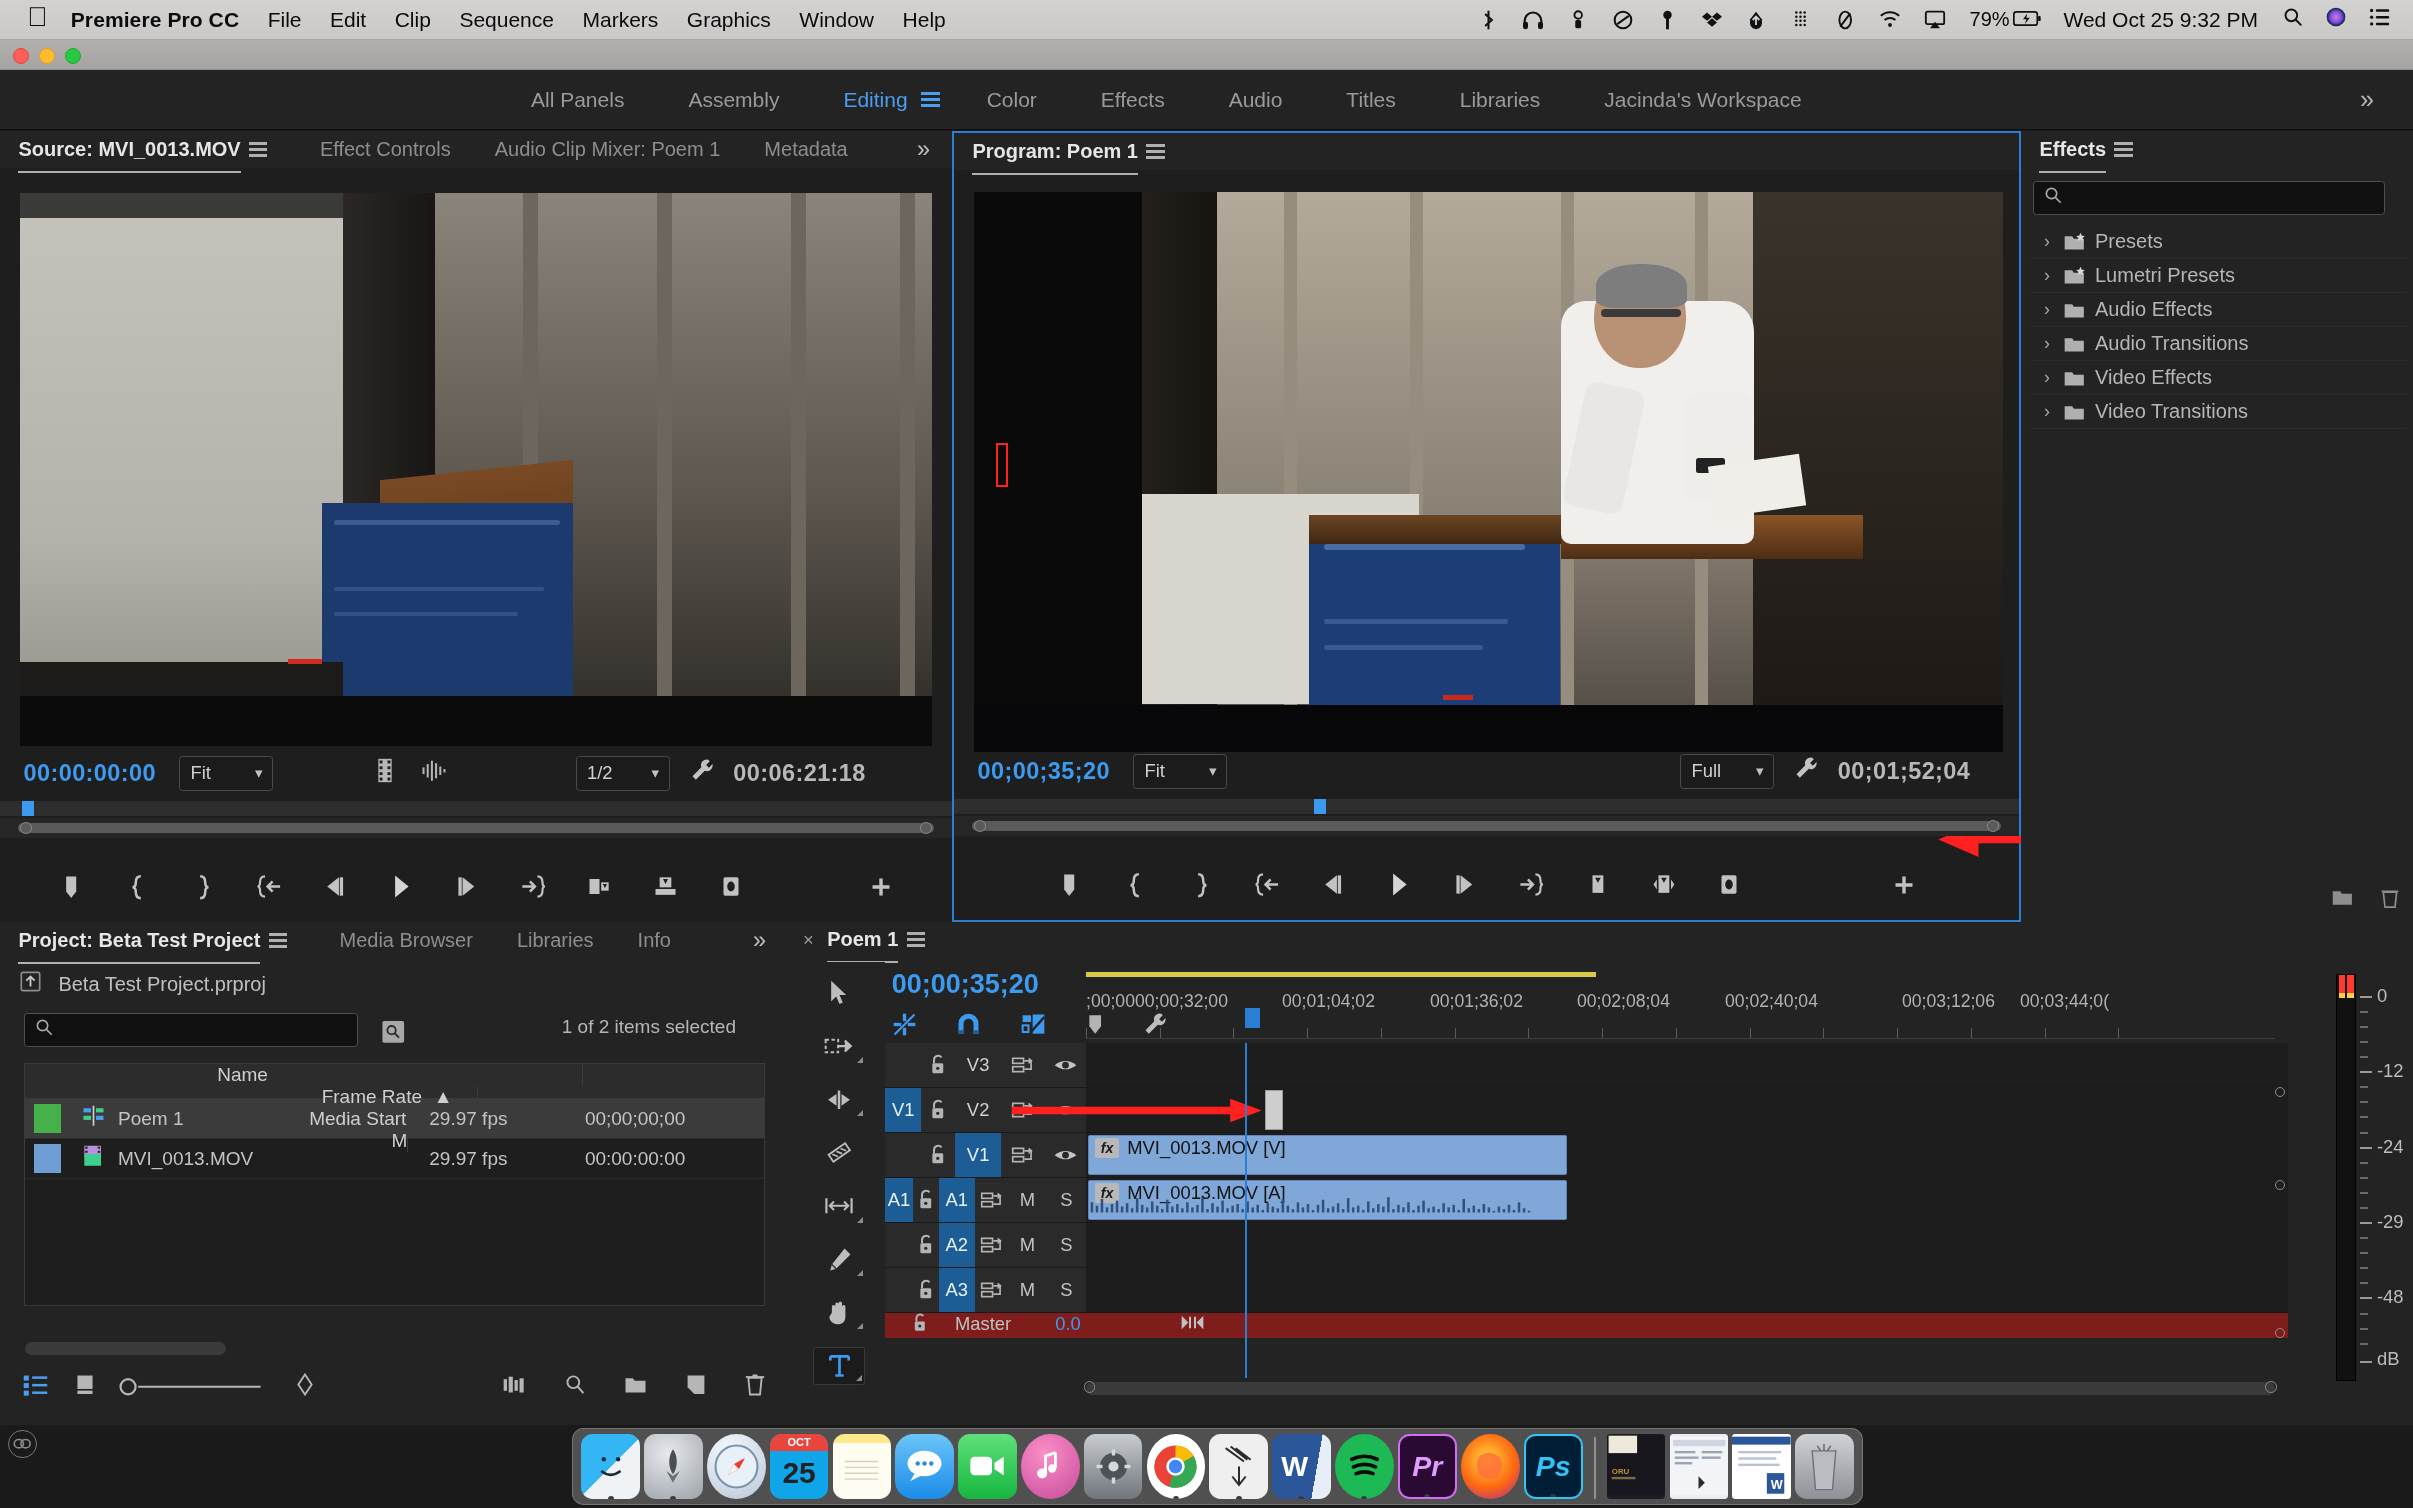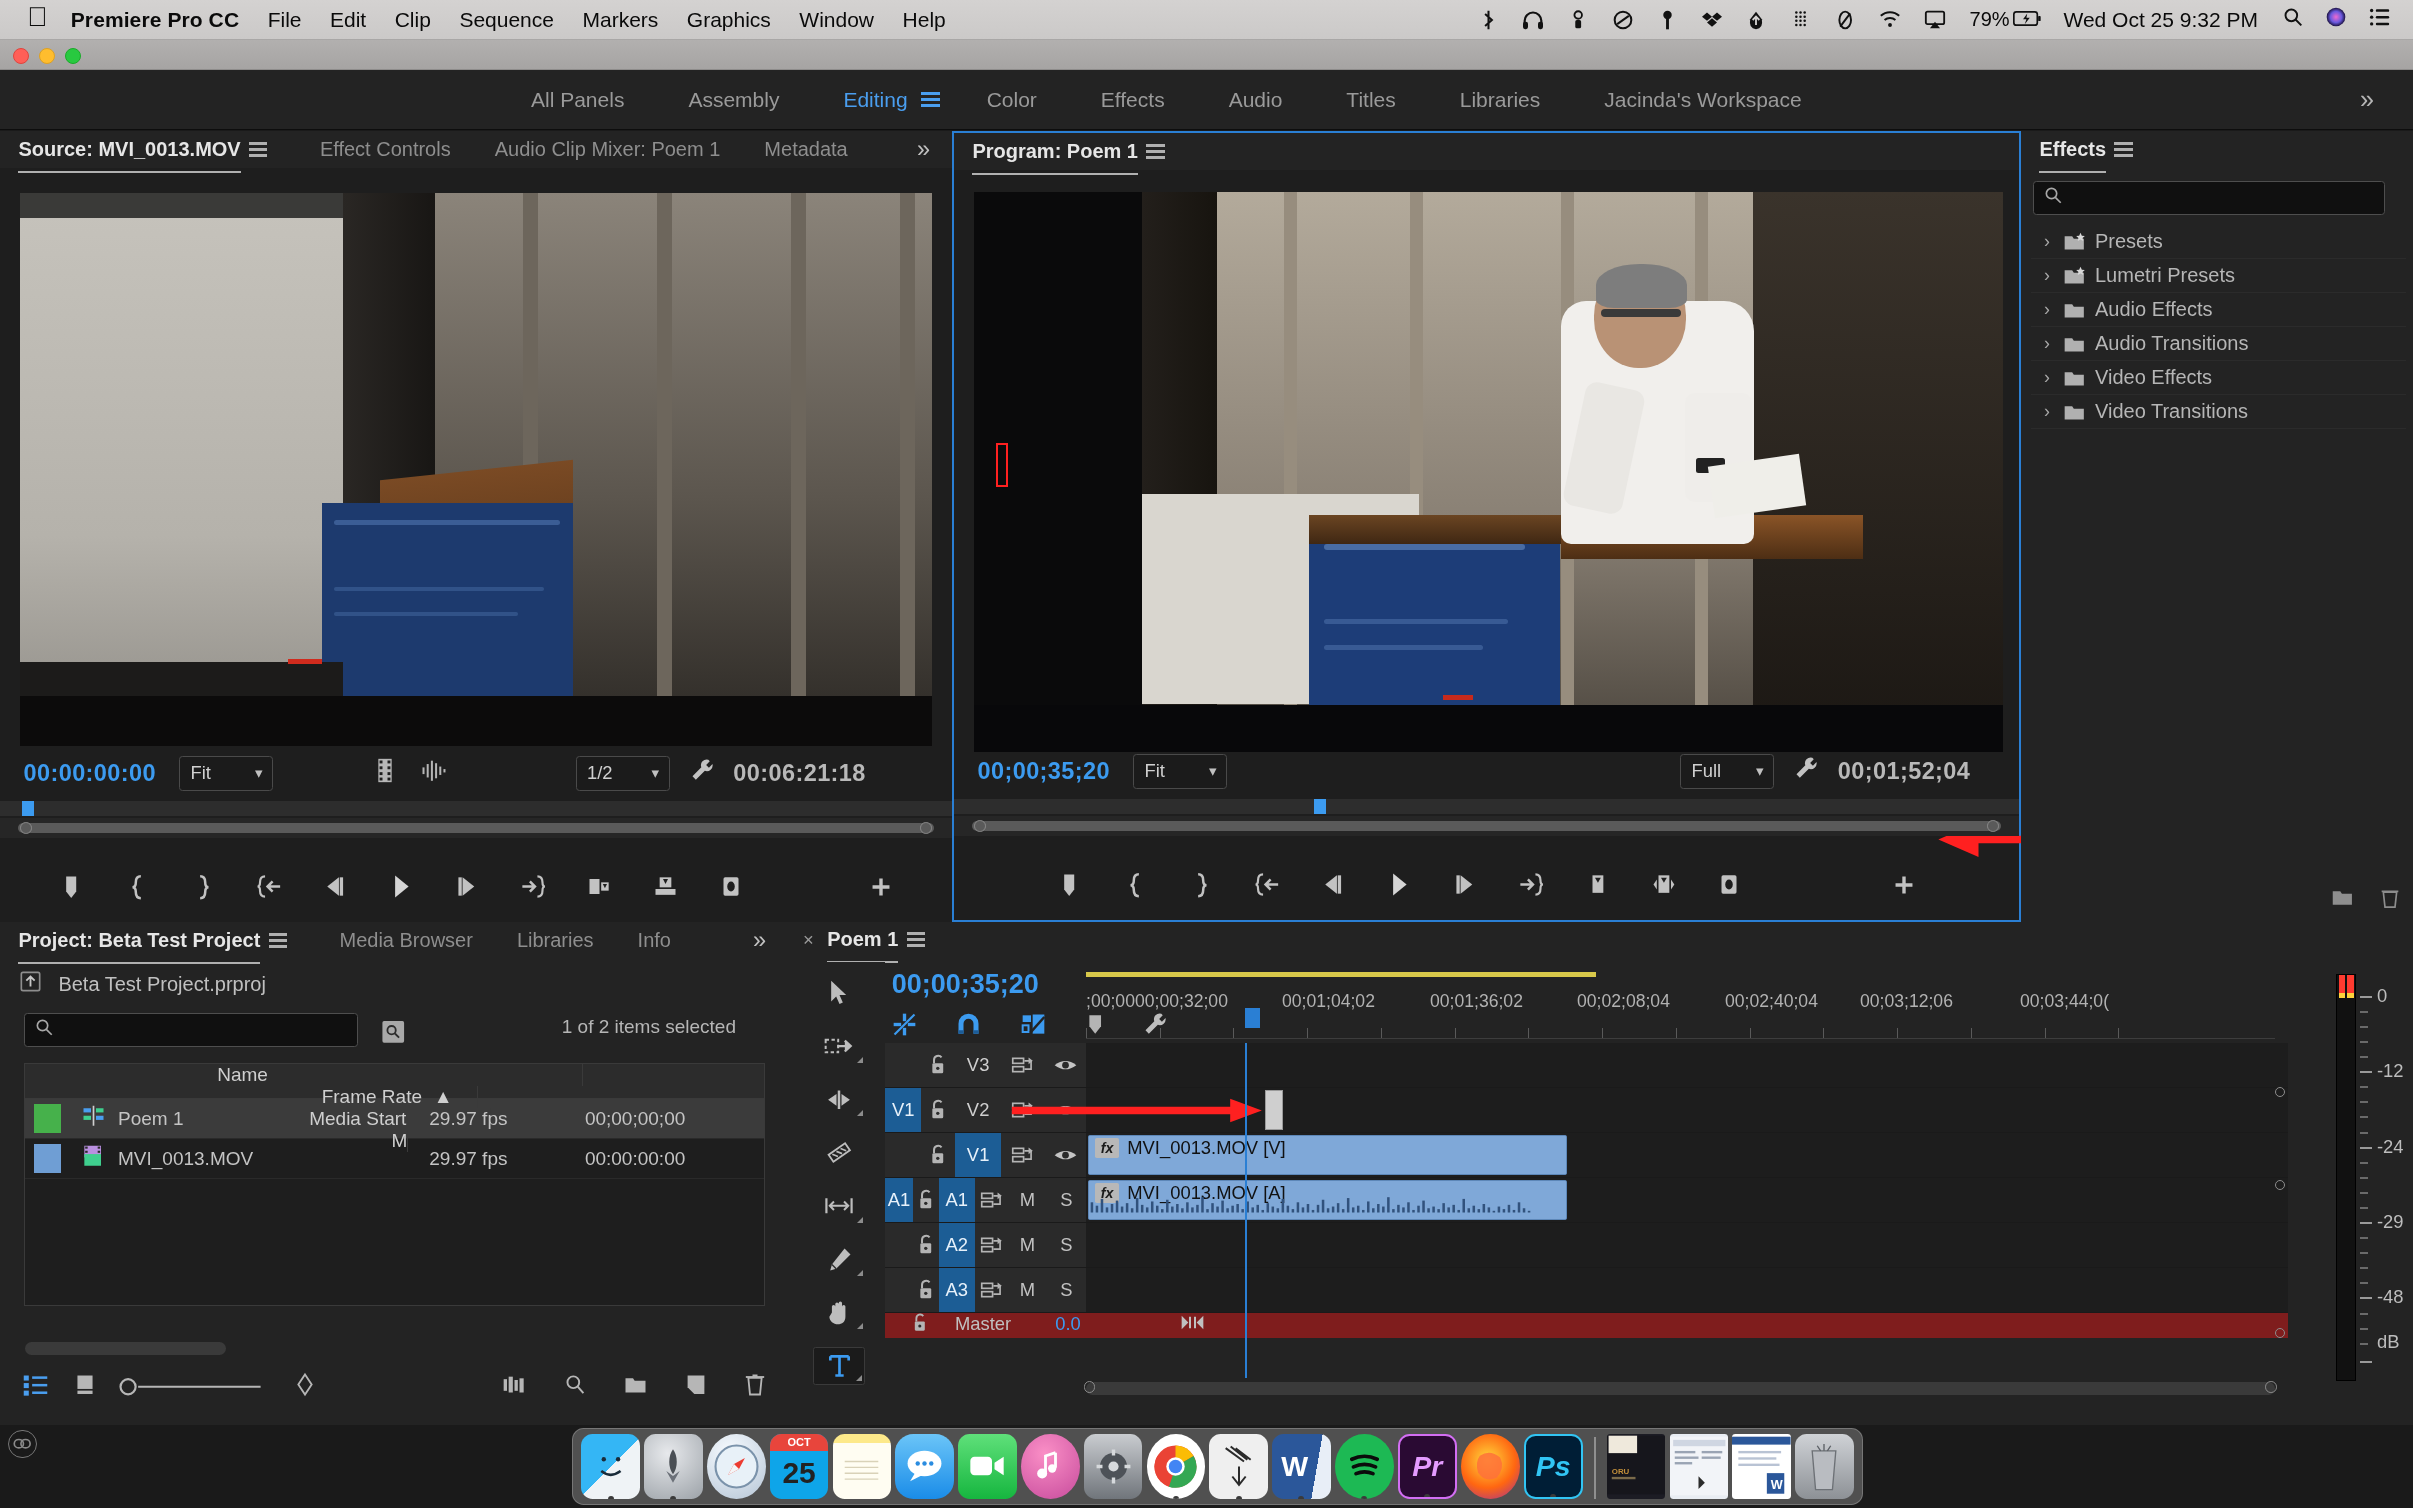--- a/index.html
+++ b/index.html
@@ -1009,21 +1009,21 @@
 
     <div class="tl-ruler">
       <div class="tl-workarea"></div>
       <div class="tl-rulerlabels">
         <span style="left:0px;">;00;00</span>
         <span style="left:49px;">00;00;32;00</span>
         <span style="left:196px;">00;01;04;02</span>
         <span style="left:344px;">00;01;36;02</span>
         <span style="left:491px;">00;02;08;04</span>
         <span style="left:639px;">00;02;40;04</span>
-        <span style="left:774px;">00;03;12;06</span>
+        <span style="left:816px;">00;03;12;06</span>
         <span style="left:934px;">00;03;44;0(</span>
       </div>
       <div class="tl-rulerticks">
         <i style="left:0px;"></i>
           <i style="left:74px;"></i>
           <i style="left:147px;"></i>
           <i style="left:221px;"></i>
         <i style="left:295px;"></i>
           <i style="left:369px;"></i>
           <i style="left:442px;"></i>
@@ -1383,21 +1383,21 @@
     <i class="mn" style="top:263px;"></i>
       <i class="mn" style="top:278px;"></i>
       <i class="mn" style="top:293px;"></i>
       <i class="mn" style="top:308px;"></i>
     <i class="mj" style="top:323px;"></i>
       <span class="ml" style="top:323px;">-48</span>
     <i class="mn" style="top:339px;"></i>
       <i class="mn" style="top:354px;"></i>
       <i class="mn" style="top:369px;"></i>
     <i class="mj" style="top:387px;"></i>
-      <span class="ml" style="top:368px;">dB</span>
+      <span class="ml" style="top:385px;">dB</span>
   </div>
 </div>
 
 <div class="botstrip">
   <span class="trashbadge">
       <svg width="18.4" height="13.4" viewBox="0 0 22 16">
         <ellipse cx="7" cy="8" rx="5.5" ry="5" stroke="#8a8a8a" stroke-width="2" fill="none"></ellipse>
         <ellipse cx="15" cy="8" rx="5.5" ry="5" stroke="#8a8a8a" stroke-width="2" fill="none"></ellipse>
       </svg>
     </span>

